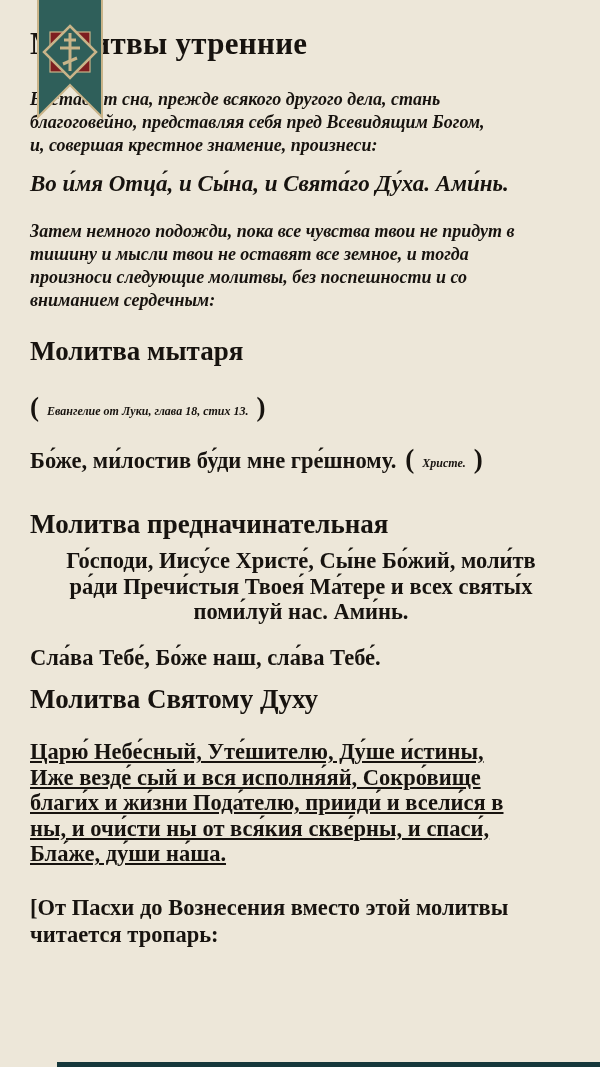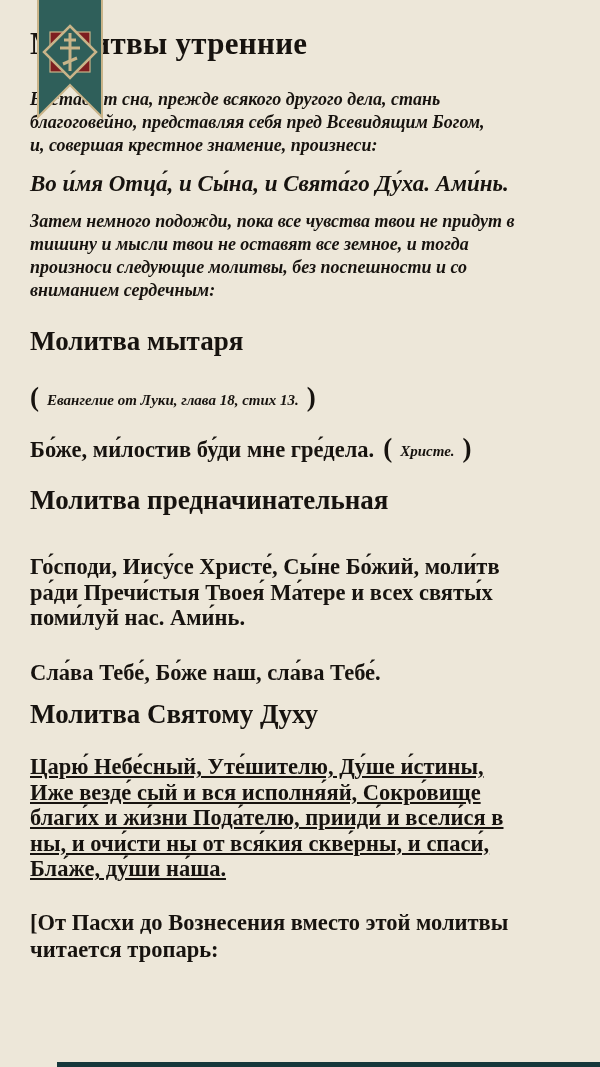--- a/index.html
+++ b/index.html
@@ -7,33 +7,33 @@
   .screen{position:relative;width:600px;height:1067px;background:#EDE7D9;overflow:hidden;color:#17130F;}
   .content{padding:26px 28px 0 30px;}
   p,h1,h2{margin:0;padding:0;}
   .ml{white-space:pre-line;}
   h1{font-size:31px;line-height:36px;font-weight:bold;letter-spacing:.3px;}
   h2{font-size:27px;line-height:34px;font-weight:bold;}
   .rubric{font-size:18px;line-height:23px;font-weight:bold;font-style:italic;}
   .prayer{font-size:22.5px;line-height:25.5px;font-weight:bold;}
   .intro{margin-top:26px;}
   .innomine{margin-top:12px;font-size:23px;line-height:29px;font-weight:bold;font-style:italic;}
-  .wait{margin-top:12px;}
+  .wait{margin-top:22px;}
   .h-mytar{margin-top:22px;}
   .refline{margin-top:24px;line-height:31px;font-weight:bold;}
   .mytarline{margin-top:17px;line-height:31px;}
-  .h-prednach{margin-top:16px;}
-  .prednach{margin-top:37px;}
-  .slava{margin-top:29px;}
+  .h-prednach{margin-top:28px;}
+  .prednach{margin-top:7px;text-align:center;}
+  .slava{margin-top:20px;}
   .h-svyat{margin-top:12px;}
   .svyat{margin-top:23px;text-decoration:underline;}
   .paskha{margin-top:27px;line-height:27px;}
   .paren{font-size:27px;font-weight:bold;}
   .pl{margin-left:9px;}
-  .refinner{font-size:15px;font-weight:bold;font-style:italic;margin:16px 8px;vertical-align:1px;}
+  .refinner{font-size:12px;font-weight:bold;font-style:italic;margin:16px 8px;vertical-align:1px;}
   .bookmark{position:absolute;left:37px;top:0;width:66px;height:120px;z-index:5;}
   .bottombar{position:absolute;left:57px;right:0;bottom:0;height:5px;background:#16383B;}
 </style>
 </head>
 <body>
 
 <div class="screen">
 
   <div class="content">
     <h1>Молитвы утренние</h1>
@@ -46,21 +46,21 @@
 
     <p class="rubric ml wait">Затем немного подожди, пока все чувства твои не придут в
 тишину и мысли твои не оставят все земное, и тогда
 произноси следующие молитвы, без поспешности и со
 вниманием сердечным:</p>
 
     <h2 class="h-mytar">Молитва мытаря</h2>
 
     <p class="refline"><span class="paren">(</span><span class="refinner">Евангелие от Луки, глава 18, стих 13.</span><span class="paren">)</span></p>
 
-    <p class="prayer mytarline"><span>Бо́же, ми́лостив бу́ди мне гре́дела.</span><span class="paren pl">(</span><span class="refinner">Христе.</span><span class="paren">)</span></p>
+    <p class="prayer mytarline"><span>Бо́же, ми́лостив бу́ди мне гре́шному.</span><span class="paren pl">(</span><span class="refinner">Христе.</span><span class="paren">)</span></p>
 
     <h2 class="h-prednach">Молитва предначинательная</h2>
 
     <p class="prayer ml prednach">Го́споди, Иису́се Христе́, Сы́не Бо́жий, моли́тв
 ра́ди Пречи́стыя Твоея́ Ма́тере и всех святы́х
 поми́луй нас. Ами́нь.</p>
 
     <p class="prayer slava">Сла́ва Тебе́, Бо́же наш, сла́ва Тебе́.</p>
 
     <h2 class="h-svyat">Молитва Святому Духу</h2>

